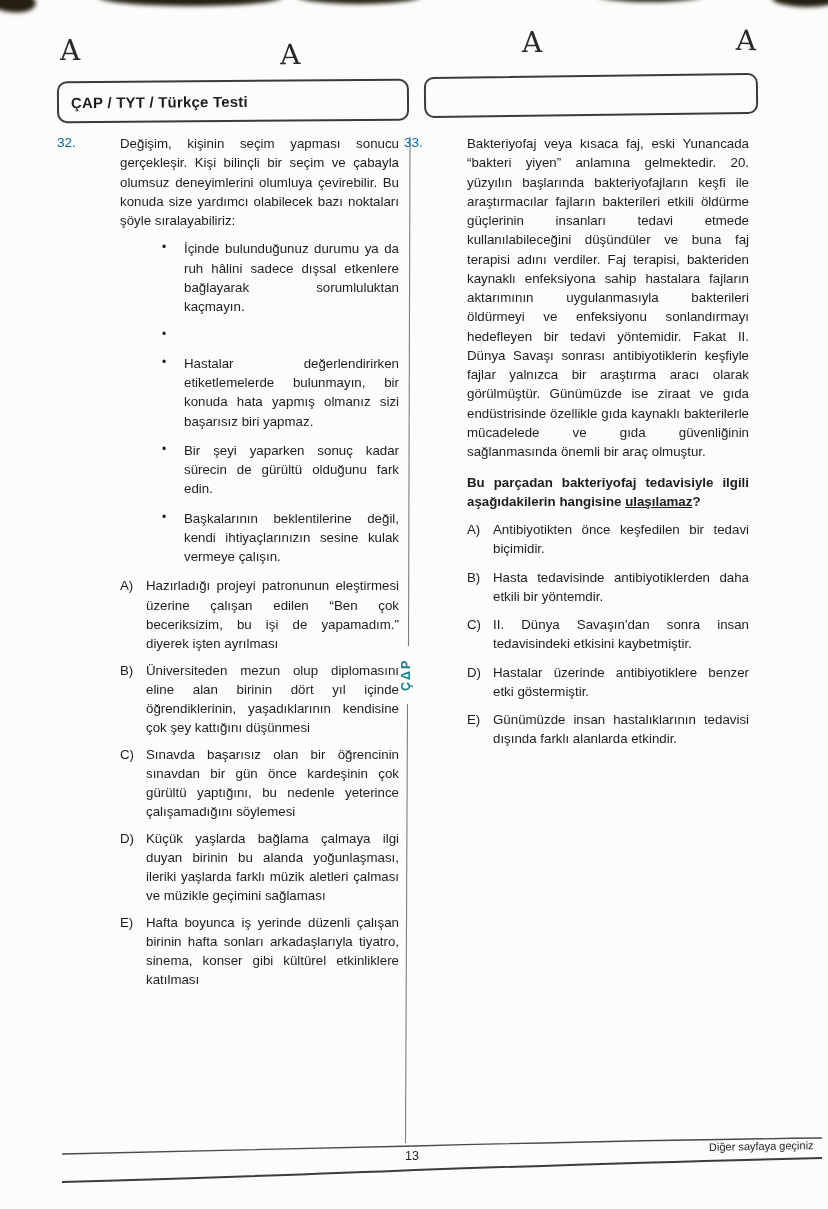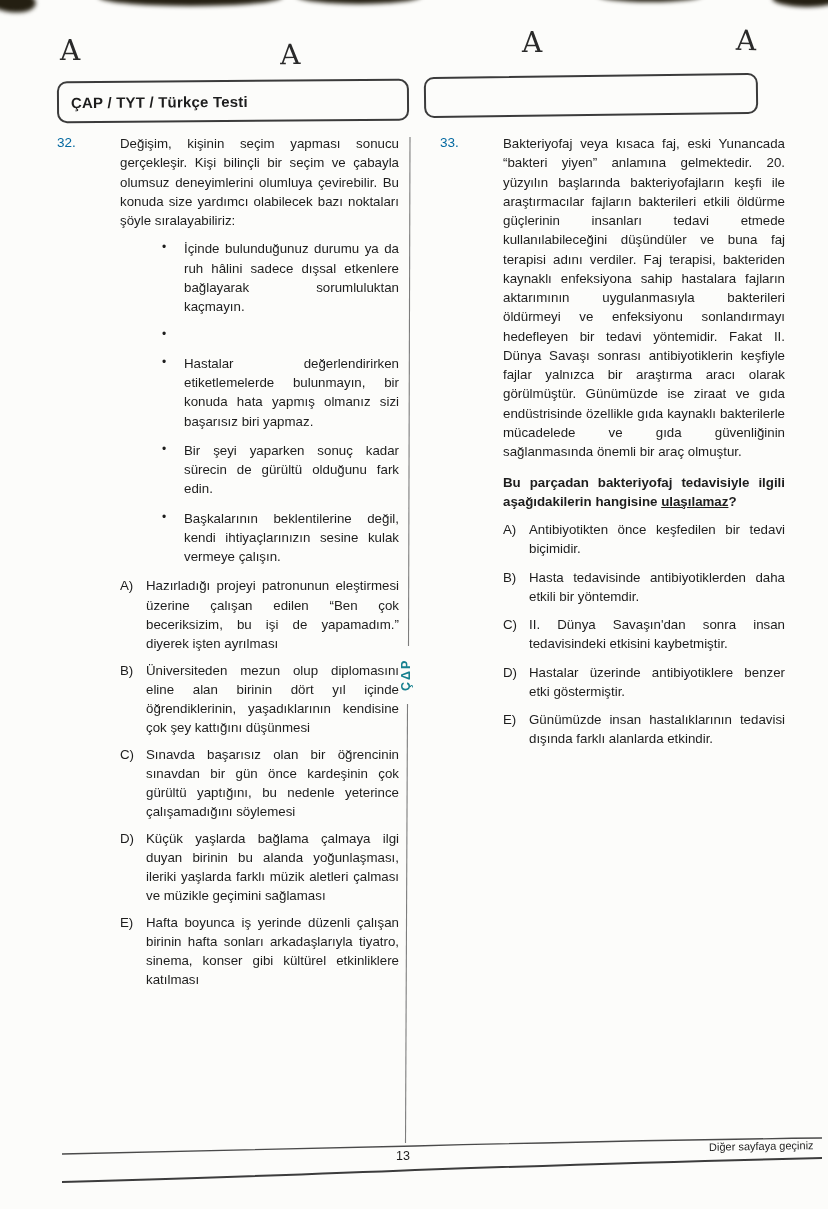--- a/index.html
+++ b/index.html
@@ -23,21 +23,21 @@
   
   .header-box{position:absolute;border:2px solid #3b3b3b;border-radius:10px;background:transparent;}
   .box-left{left:57px;top:80px;width:336px;height:38px;display:flex;align-items:center;
     padding-left:12px;font-weight:bold;font-size:15px;letter-spacing:.2px;transform:rotate(-0.4deg);}
   .box-right{left:424px;top:75px;width:330px;height:37px;transform:rotate(-0.7deg);}
   
   .lines{position:absolute;left:0;top:0;pointer-events:none;}
   
   .col{position:absolute;top:134px;}
   .col-left{left:57px;width:342px;}
-  .col-right{left:440px;width:345px;}
+  .col-right{left:404px;width:345px;}
   .question{display:flex;}
   .qnum{flex:none;width:31px;font-size:13.5px;color:#0369a1;padding-top:1px;}
   .qbody{flex:1;font-size:13.3px;line-height:1.45;text-align:justify;margin-left:32px;}
   .intro{margin:0 0 9px 0;}
   .bullet-item{display:flex;padding-left:42px;margin-bottom:10px;}
   .dot{flex:none;width:22px;font-size:12px;}
   .btext{flex:1;text-align:justify;}
   .stem{font-weight:bold;margin:11px 0 9px 0;}
   .ul{text-decoration:underline;}
   .option{display:flex;margin-bottom:7px;}
@@ -46,21 +46,21 @@
   .otext{flex:1;text-align:justify;}
   .para{margin:0 0 10px 0;}
   
   .cap-mark{
     position:absolute;left:399px;top:647px;height:56px;width:20px;
     writing-mode:vertical-rl;transform:rotate(180deg);
     color:#17808f;font-weight:bold;font-size:12.5px;letter-spacing:2px;
     font-family:"Liberation Sans",sans-serif;text-align:center;
   }
   
-  .page-num{position:absolute;left:396px;top:1149px;width:32px;font-size:12.5px;}
+  .page-num{position:absolute;left:396px;top:1149px;width:32px;text-align:center;font-size:12.5px;}
   .footer-note{position:absolute;right:14px;top:1140px;font-size:11px;transform:rotate(-1deg);}
 </style>
 </head>
 <body>
 
 <div class="page">
 
   <div class="blob b1"></div>
   <div class="blob b2"></div>
   <div class="blob b3"></div>

